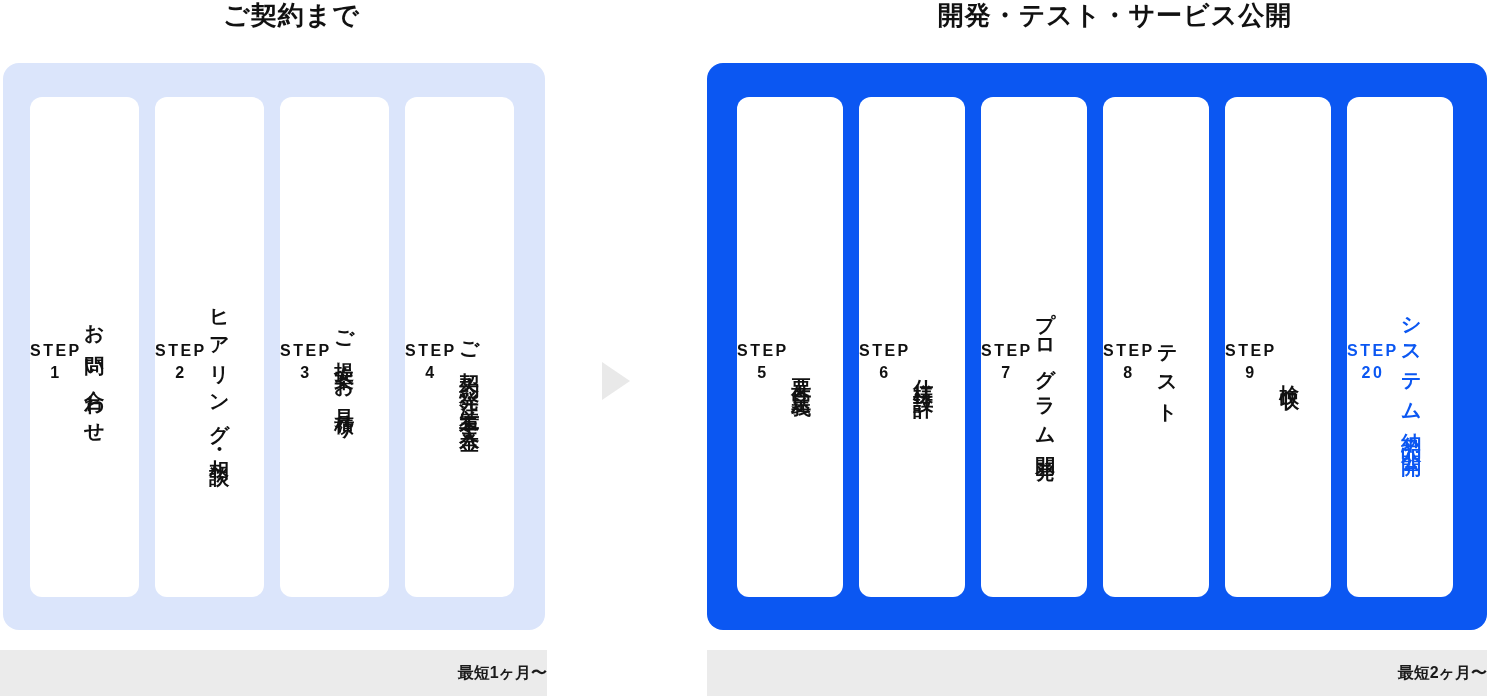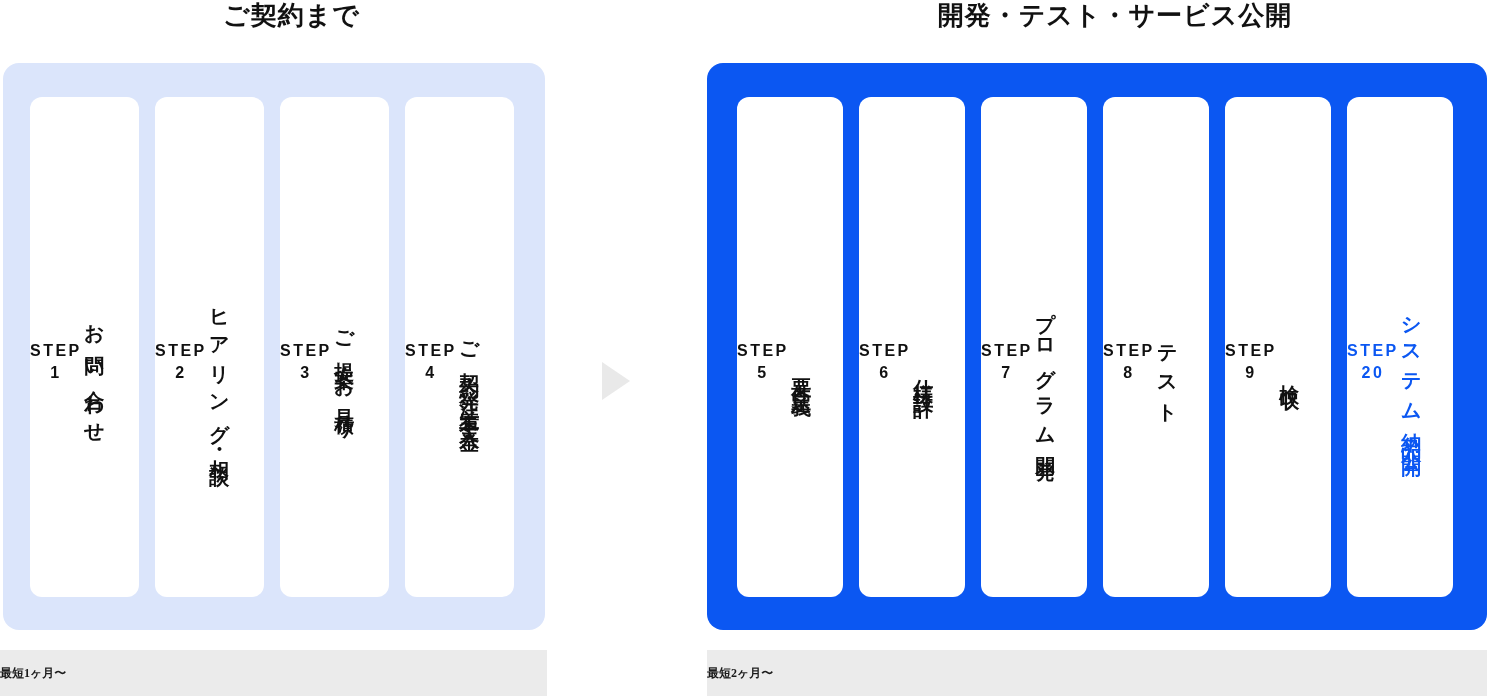--- a/index.html
+++ b/index.html
@@ -24,22 +24,22 @@
     padding:34px 31px 33px 27px;}
   .panel-blue{background:var(--accent-blue);padding:34px 34px 33px 30px;}
   .card{flex:1;background:#ffffff;border-radius:12px;display:flex;
     align-items:center;padding-top:30px;}
   .step-head{text-align:center;font-weight:800;font-size:16px;line-height:22px;
     letter-spacing:2.5px;color:var(--text-black);}
   .step-text{margin-top:26px;writing-mode:vertical-rl;text-orientation:mixed;
     font-weight:700;font-size:20px;letter-spacing:6px;color:var(--text-black);}
   .card-highlight .step-head,.card-highlight .step-text{color:var(--accent-blue);}
   .duration-bar{margin-top:20px;height:46px;background:var(--duration-bar-gray);
-    display:flex;align-items:center;justify-content:flex-start;
-    font-size:12px;font-weight:700;color:#1a1a1a;font-family:Liberation Serif, serif;}
+    display:flex;align-items:center;justify-content:flex-end;
+    font-size:16px;font-weight:700;color:#1a1a1a;}
   .arrow{width:0;height:0;margin:362px auto 0 auto;
     border-top:19px solid transparent;border-bottom:19px solid transparent;
     border-left:28px solid var(--arrow-gray);}
 </style>
 </head>
 <body>
 
 <div class="flow">
 
   <div class="col col-left">

